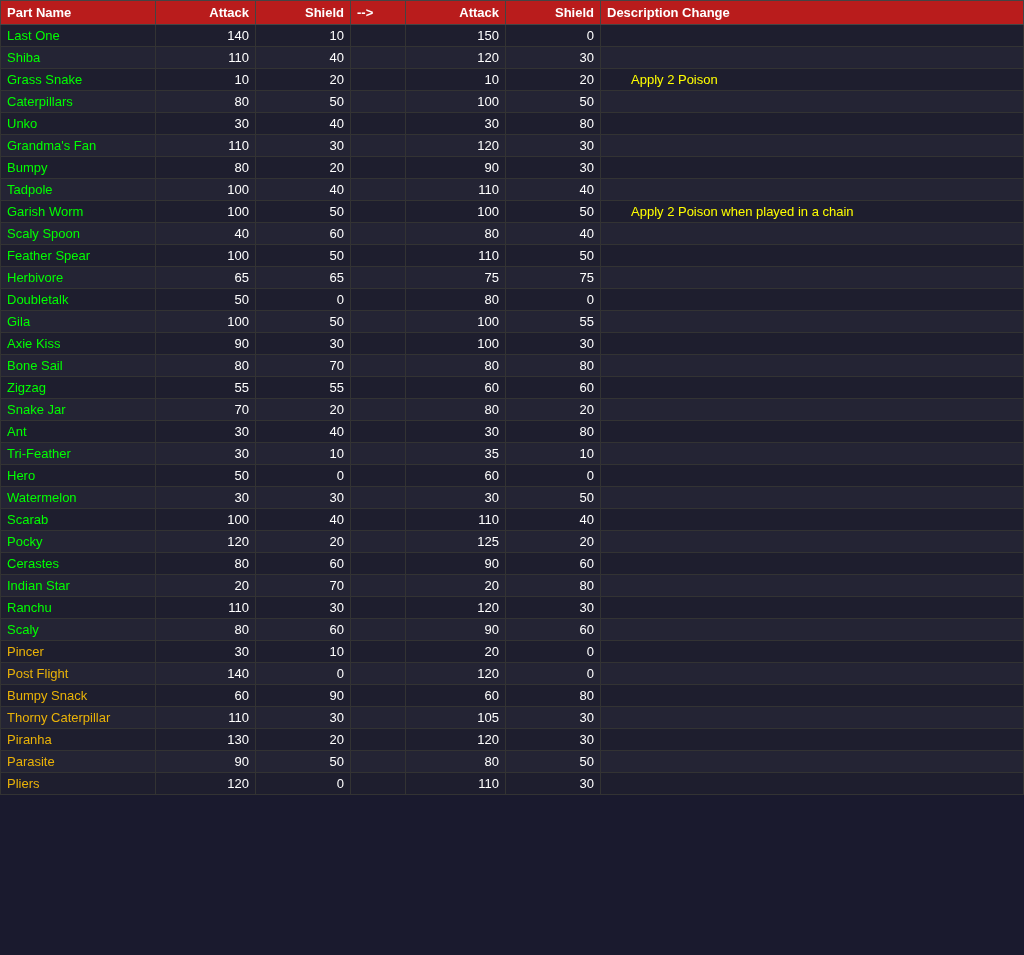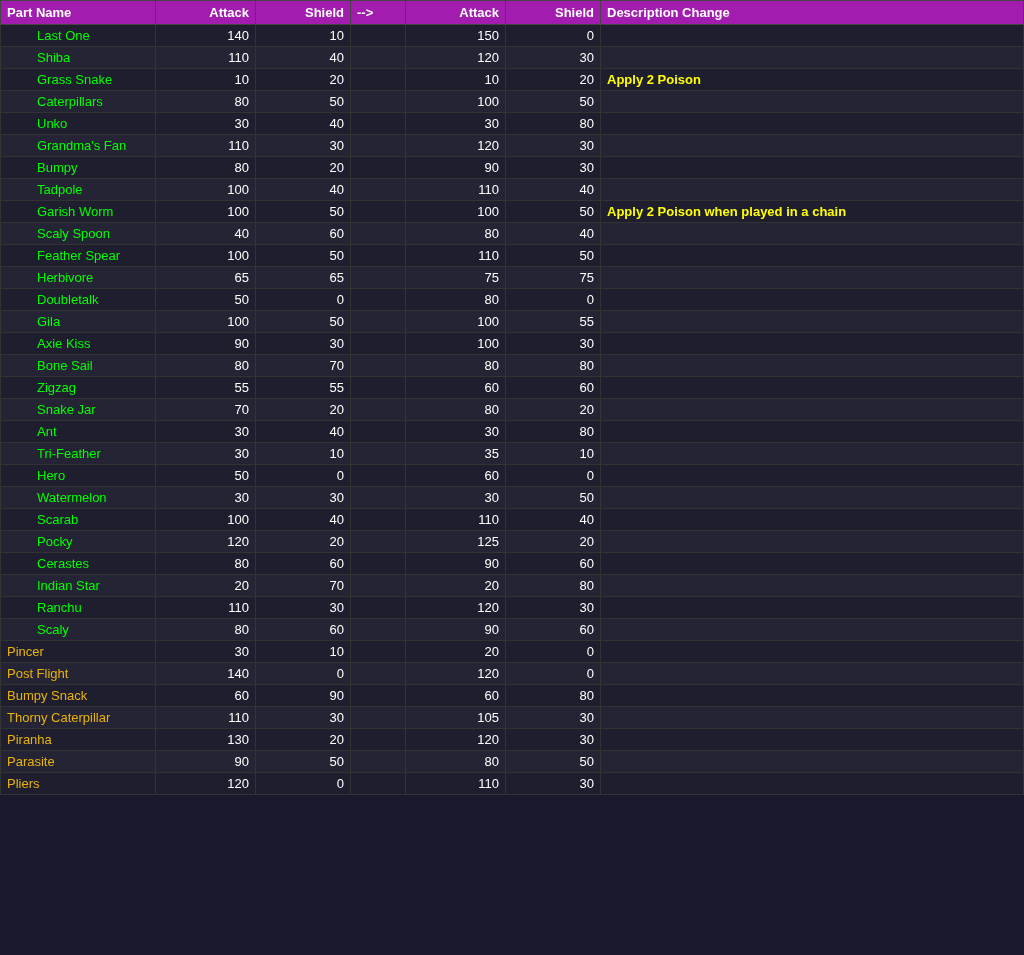--- a/index.html
+++ b/index.html
@@ -12,21 +12,21 @@
     .table-container {
       width: 1024px;
       overflow-x: auto;
     }
     table {
       width: 1024px;
       border-collapse: collapse;
       background: #1e1e2e;
     }
     thead tr th {
-      background: #a21caf;
+      background: #b91c1c;
       color: #ffffff;
       font-weight: bold;
       padding: 4px 6px;
       border: 1px solid #444;
       text-align: left;
       white-space: nowrap;
     }
     thead tr th.num-col {
       text-align: right;
     }
@@ -37,33 +37,34 @@
     }
     tbody tr td.num-col {
       text-align: right;
     }
     tbody tr:nth-child(odd) {
       background: #1e1e2e;
     }
     tbody tr:nth-child(even) {
       background: #242434;
     }
-    .green { color: #00ff00; margin-left: 30px; }
+    .green { color: #00ff00; }
     .red { color: #eab308; }
     .white { color: #ffffff; }
     .col-name { width: 155px; }
     .col-attack1 { width: 100px; }
     .col-shield1 { width: 95px; }
     .col-arrow { width: 55px; }
     .col-attack2 { width: 100px; }
     .col-shield2 { width: 95px; }
     .col-desc { width: auto; }
     .desc-text {
       color: #ffff00;
-      font-weight: bold;
+      font-weight: normal;
+      margin-left: 24px;
     }
   </style>
 </head>
 <body>
 
 <div class="table-container">
   <table>
     <thead>
       <tr>
         <th class="col-name">Part Name</th>

